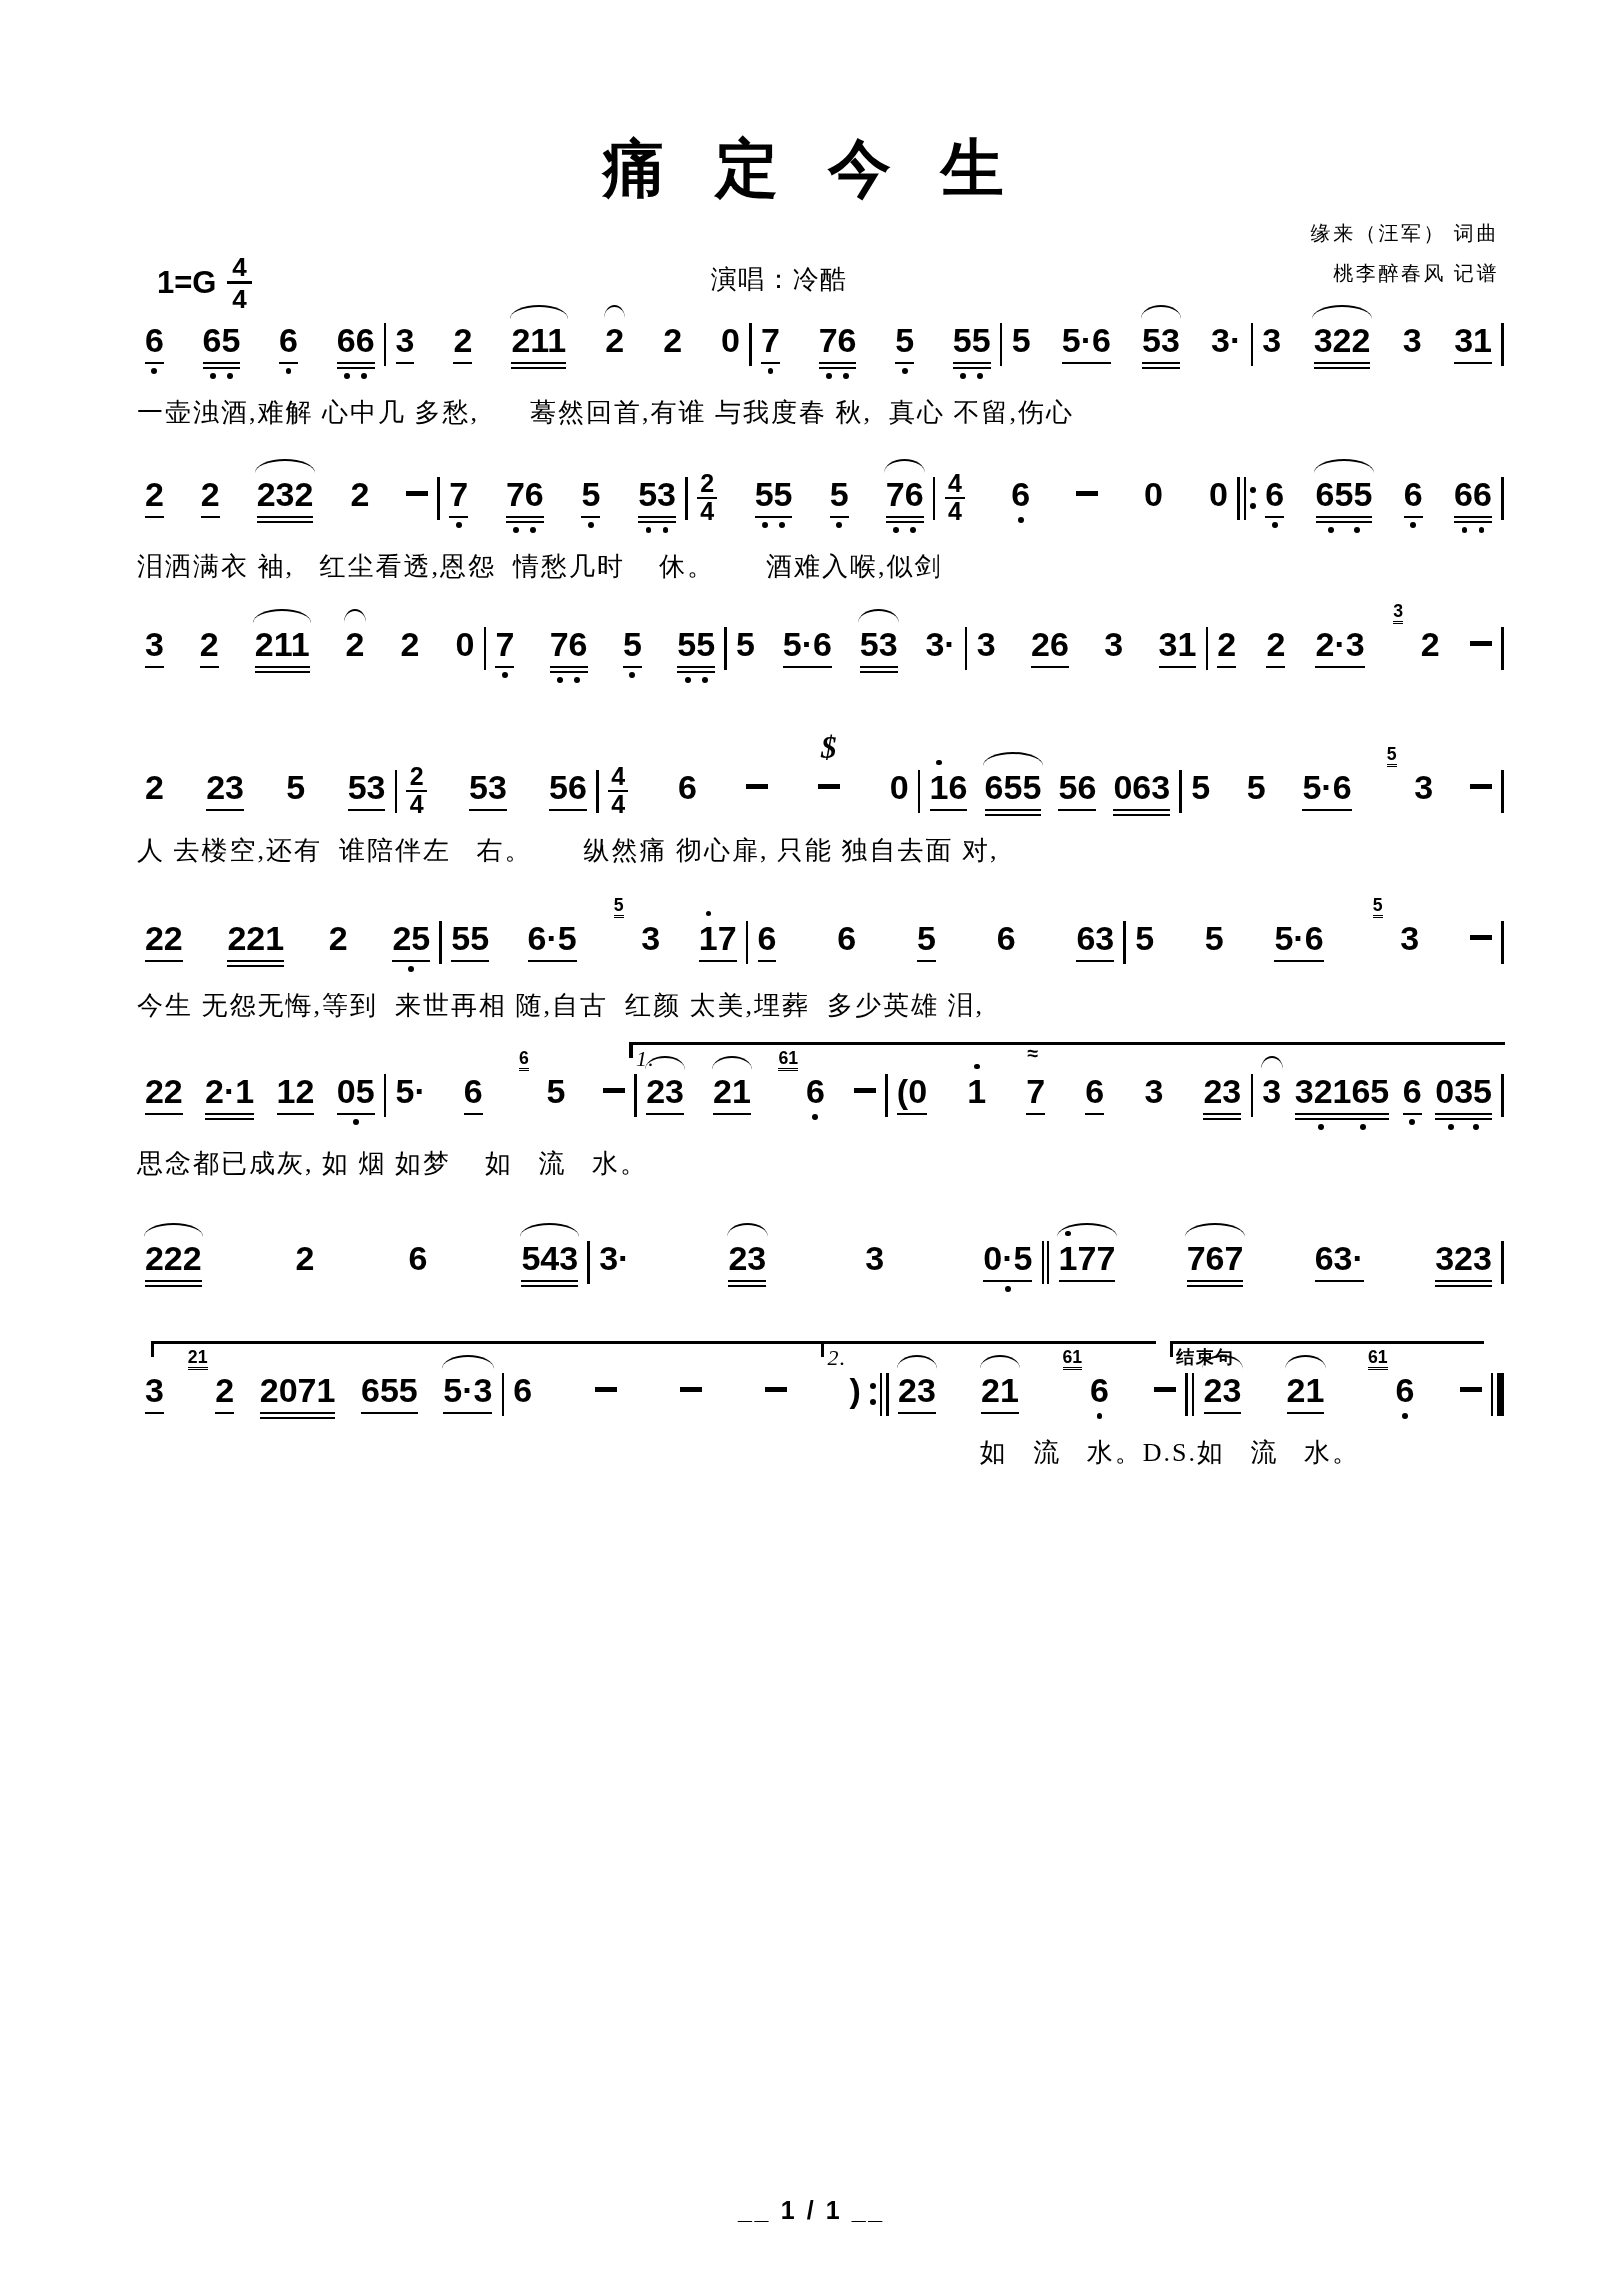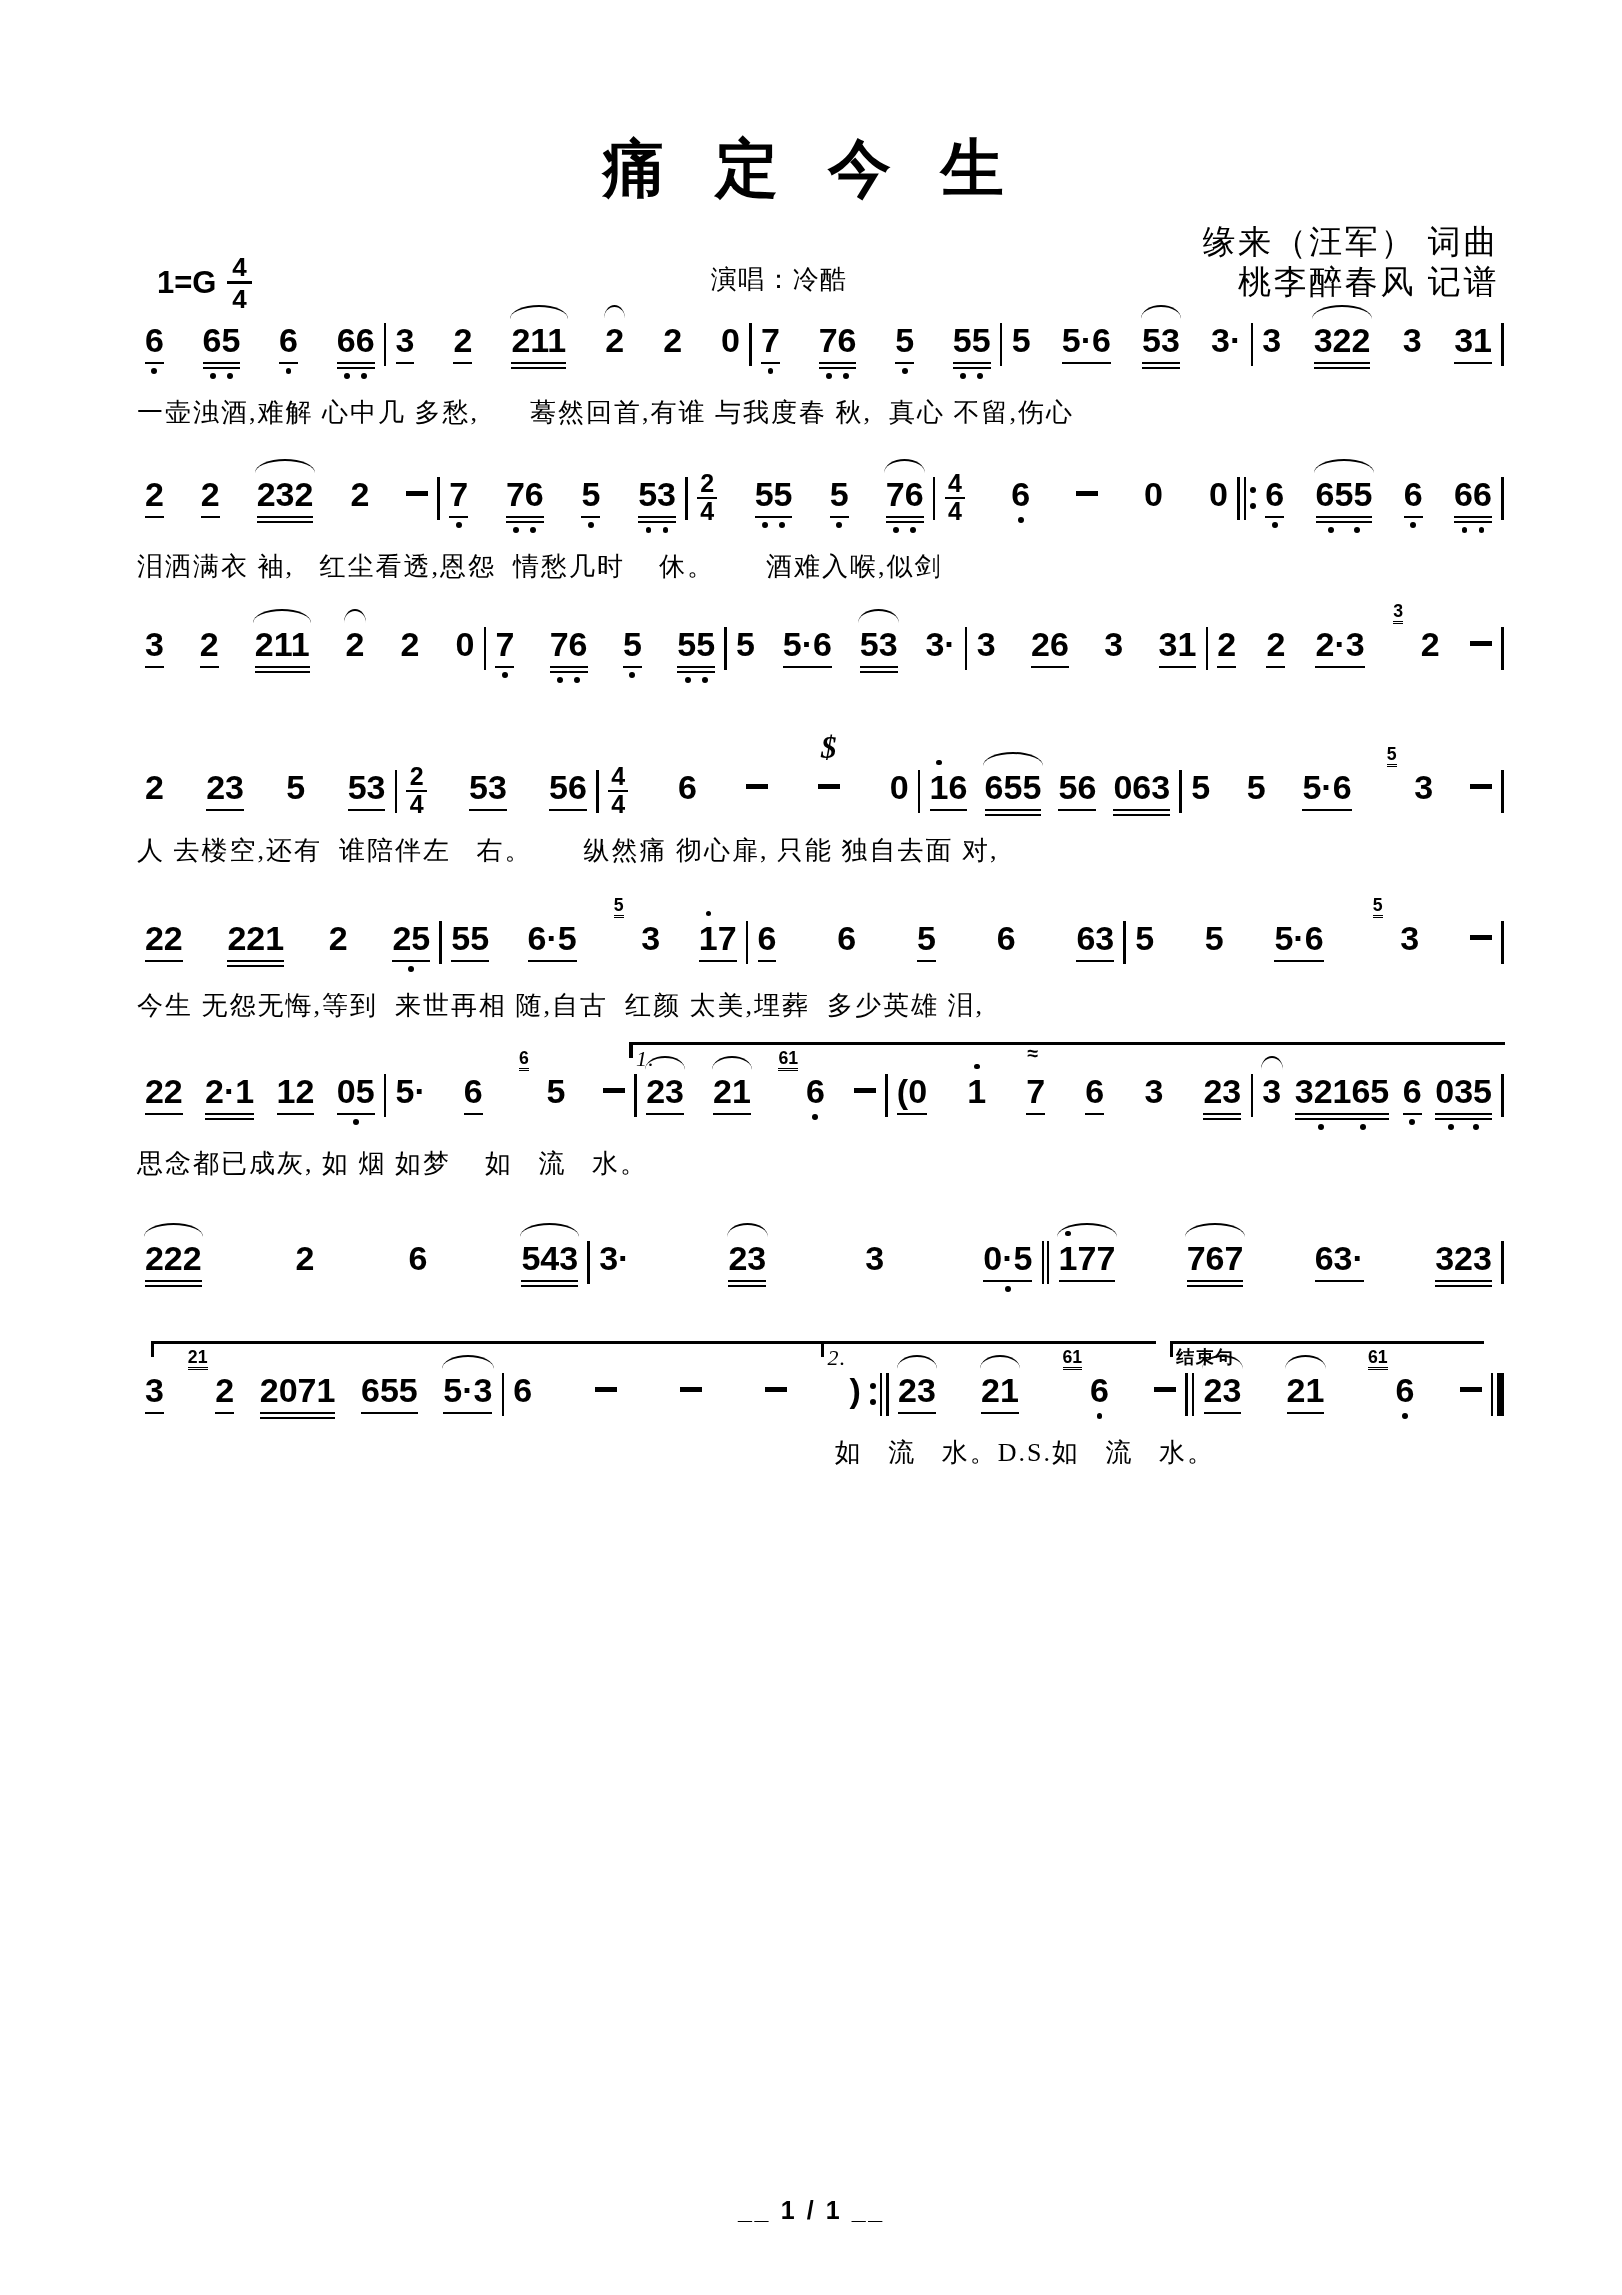--- a/index.html
+++ b/index.html
@@ -1,21 +1,21 @@
 <!DOCTYPE html>
 <html style="font-size:10.5px"><head>
 <meta charset="utf-8">
 <style>
   html,body{margin:0;padding:0;}
   body{width:1623px;height:2295px;background:#fff;position:relative;color:#000;
        font-family:"Liberation Sans",sans-serif;overflow:hidden;}
   
   .title{position:absolute;top:126px;left:0;width:100%;text-align:center;
          font-family:"Liberation Serif",serif;font-weight:bold;font-size:63px;letter-spacing:17px;}
-  .credit{position:absolute;right:124px;font-family:Liberation Sans, sans-serif;font-size:33px;letter-spacing:2.6px;}
+  .credit{position:absolute;right:124px;font-family:Liberation Serif, serif;font-size:20px;letter-spacing:2.6px;}
   .credit1{top:220px;} .credit2{top:260px;}
   .singer{position:absolute;top:262px;left:0;width:96%;text-align:center;
           font-family:"Liberation Serif",serif;font-size:26px;letter-spacing:1.3px;}
   .keysig{position:absolute;top:254px;left:157px;display:flex;align-items:center;gap:10.5px;
           font-weight:bold;font-size:31px;}
   .frac{display:inline-flex;flex-direction:column;align-items:center;font-size:26px;line-height:1.0;}
   .frac .ft{border-bottom:3.3px solid #000;padding:0 5.2px 1.3px;}
   .frac .fb{padding-top:1.3px;}
   
   .system{position:absolute;left:137px;width:1368px;padding-top:30px;}
@@ -1072,18 +1072,18 @@
           </div>
           <div class="tok">
             <div class="dashbar"></div>
           </div>
         </div>
         <div class="barwrap">
           <div class="bl"></div>
           <div class="blk"></div>
         </div>
       </div>
-      <div class="lyr" style="padding-left: 51%;">如   流   水。D.S.如   流   水。</div>
+      <div class="lyr" style="padding-left: 51%; text-align: center;">如   流   水。D.S.如   流   水。</div>
     </div>
   </div>
 
 <div class="footer">__ 1 / 1 __</div>
 
 
 </body></html>

